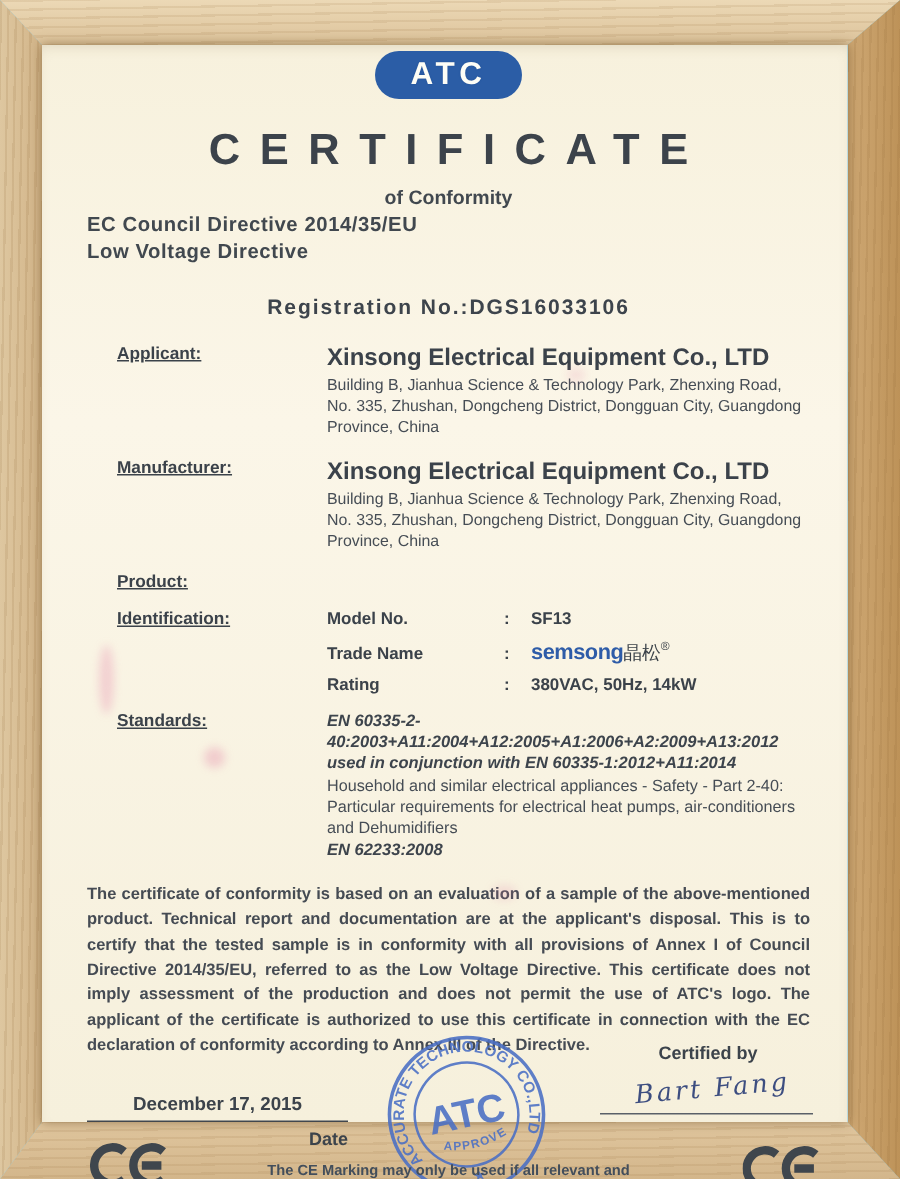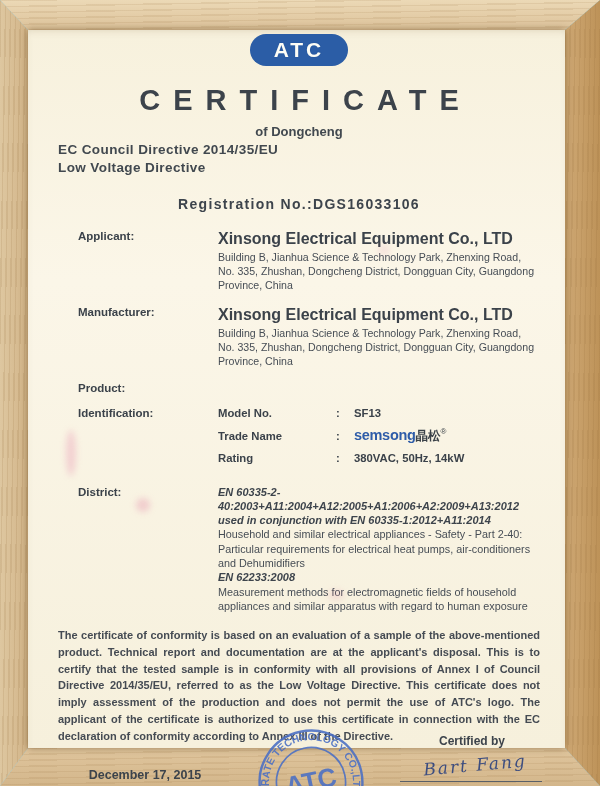--- a/index.html
+++ b/index.html
@@ -38,29 +38,29 @@
     line-height:31px; text-shadow:0 0 1px #1d4a8f; }
   .title { margin-top:18px; text-align:center; font-size:29px; font-weight:bold; color:#3c434b;
     letter-spacing:13px; text-indent:13px; white-space:nowrap; }
   .sub { margin-top:7px; text-align:center; font-weight:bold; font-size:13px; color:#41484f; }
   .dir { margin-top:3px; font-weight:bold; font-size:13.5px; letter-spacing:.4px; color:#41484f; }
   .reg { margin-top:21px; text-align:center; font-weight:bold; font-size:14px; letter-spacing:1.3px; color:#3d444c; }
 
   
   .fields { margin:18px 0 0 20px; }
   .row { display:grid; grid-template-columns:140px 1fr; margin-bottom:13px; }
-  .lbl { font-weight:bold; font-size:11.5px; }
+  .lbl { font-weight:bold; font-size:11.5px;text-decoration:underline; }
   .val-name { font-weight:bold; font-size:16px; }
   .val-addr { font-size:10.6px; line-height:1.32; margin-top:3px; color:#464d55; }
   .val-bold { font-weight:bold; font-size:11.3px; }
   .subrow { display:grid; grid-template-columns:118px 18px 1fr; margin-bottom:7px; align-items:baseline; }
   .subrow .lbl2 { font-weight:bold; font-size:11.3px; }
   .subrow .colon { font-weight:bold; font-size:11.3px; }
   .brand { color:#2e5ca8; font-weight:bold; font-size:14.5px; letter-spacing:-.3px; }
-  .brand-cn { color:#3a4148; font-weight:bold; font-size:12.5px; }
+  .brand-cn { color:#3a4148; font-weight:normal; font-size:12.5px; }
   .brand-reg { font-size:8px; vertical-align:super; color:#3a4148; }
   .std-line { font-size:10.8px; line-height:1.26; margin-bottom:1px; color:#464d55; }
   .std-line.b { font-weight:bold; font-size:11px; color:#3d444c;font-style:italic; }
 
   .statement { margin-top:13px; font-size:11px; font-weight:bold; text-align:justify;
     line-height:1.52; color:#454b53; }
 
   
   .signoff { position:relative; height:96px; margin-top:4px; }
   .seal { position:absolute; left:197px; top:-22px; width:112px; height:112px;
@@ -94,21 +94,21 @@
 
   <div class="paper">
 
     <div class="stain" style="left:38px;top:400px;width:10px;height:46px;background:rgba(225,120,160,.28);"></div>
     <div class="stain" style="left:108px;top:468px;width:14px;height:14px;background:rgba(225,120,160,.30);"></div>
     <div class="stain" style="left:350px;top:215px;width:12px;height:10px;background:rgba(225,130,165,.18);"></div>
     <div class="stain" style="left:300px;top:560px;width:16px;height:10px;background:rgba(225,130,165,.20);"></div>
 
     <div class="atc-pill"><span>ATC</span></div>
     <div class="title">CERTIFICATE</div>
-    <div class="sub">of Dongcheng</div>
+    <div class="sub">of Conformity</div>
     <div class="dir">EC Council Directive 2014/35/EU</div>
     <div class="dir">Low Voltage Directive</div>
     <div class="reg">Registration No.:DGS16033106</div>
 
     <div class="fields">
       <div class="row">
         <div class="lbl">Applicant:</div>
         <div>
           <div class="val-name">Xinsong Electrical Equipment Co., LTD</div>
           <div class="val-addr">Building B, Jianhua Science &amp; Technology Park, Zhenxing Road, No. 335, Zhushan, Dongcheng District, Dongguan City, Guangdong Province, China</div>
@@ -117,48 +117,47 @@
       <div class="row">
         <div class="lbl">Manufacturer:</div>
         <div>
           <div class="val-name">Xinsong Electrical Equipment Co., LTD</div>
           <div class="val-addr">Building B, Jianhua Science &amp; Technology Park, Zhenxing Road, No. 335, Zhushan, Dongcheng District, Dongguan City, Guangdong Province, China</div>
         </div>
       </div>
       <div class="row">
         <div class="lbl">Product:</div>
       </div>
-      <div class="row" style="margin-bottom:22px;">
+      <div class="row" style="margin-bottom:12px;">
         <div class="lbl">Identification:</div>
         <div>
           <div class="subrow">
             <span class="lbl2">Model No.</span>
             <span class="colon">:</span>
             <span class="val-bold">SF13</span>
           </div>
           <div class="subrow">
             <span class="lbl2">Trade Name</span>
             <span class="colon">:</span>
             <span><span class="brand">semsong</span><span class="brand-cn">晶松</span><span class="brand-reg">®</span></span>
           </div>
           <div class="subrow" style="margin-bottom:0;">
             <span class="lbl2">Rating</span>
             <span class="colon">:</span>
             <span class="val-bold">380VAC, 50Hz, 14kW</span>
           </div>
         </div>
       </div>
       <div class="row" style="margin-bottom:0;">
-        <div class="lbl">District:</div>
+        <div class="lbl">Standards:</div>
         <div>
           <div class="std-line b">EN 60335-2-40:2003+A11:2004+A12:2005+A1:2006+A2:2009+A13:2012 used in conjunction with EN 60335-1:2012+A11:2014</div>
           <div class="std-line">Household and similar electrical appliances - Safety - Part 2-40:</div>
           <div class="std-line">Particular requirements for electrical heat pumps, air-conditioners and Dehumidifiers</div>
           <div class="std-line b">EN 62233:2008</div>
-          <div class="std-line">Measurement methods for electromagnetic fields of household appliances and similar apparatus with regard to human exposure</div>
         </div>
       </div>
     </div>
 
     <div class="statement">The certificate of conformity is based on an evaluation of a sample of the above-mentioned product. Technical report and documentation are at the applicant's disposal. This is to certify that the tested sample is in conformity with all provisions of Annex I of Council Directive 2014/35/EU, referred to as the Low Voltage Directive. This certificate does not imply assessment of the production and does not permit the use of ATC's logo. The applicant of the certificate is authorized to use this certificate in connection with the EC declaration of conformity according to Annex III of the Directive.</div>
 
     <div class="signoff">
       <svg class="seal" viewBox="0 0 120 120">
         <circle cx="60" cy="60" r="55" fill="none" stroke="#4a6fc5" stroke-width="2.6"></circle>
         <circle cx="60" cy="60" r="37" fill="none" stroke="#4a6fc5" stroke-width="1.8"></circle>

